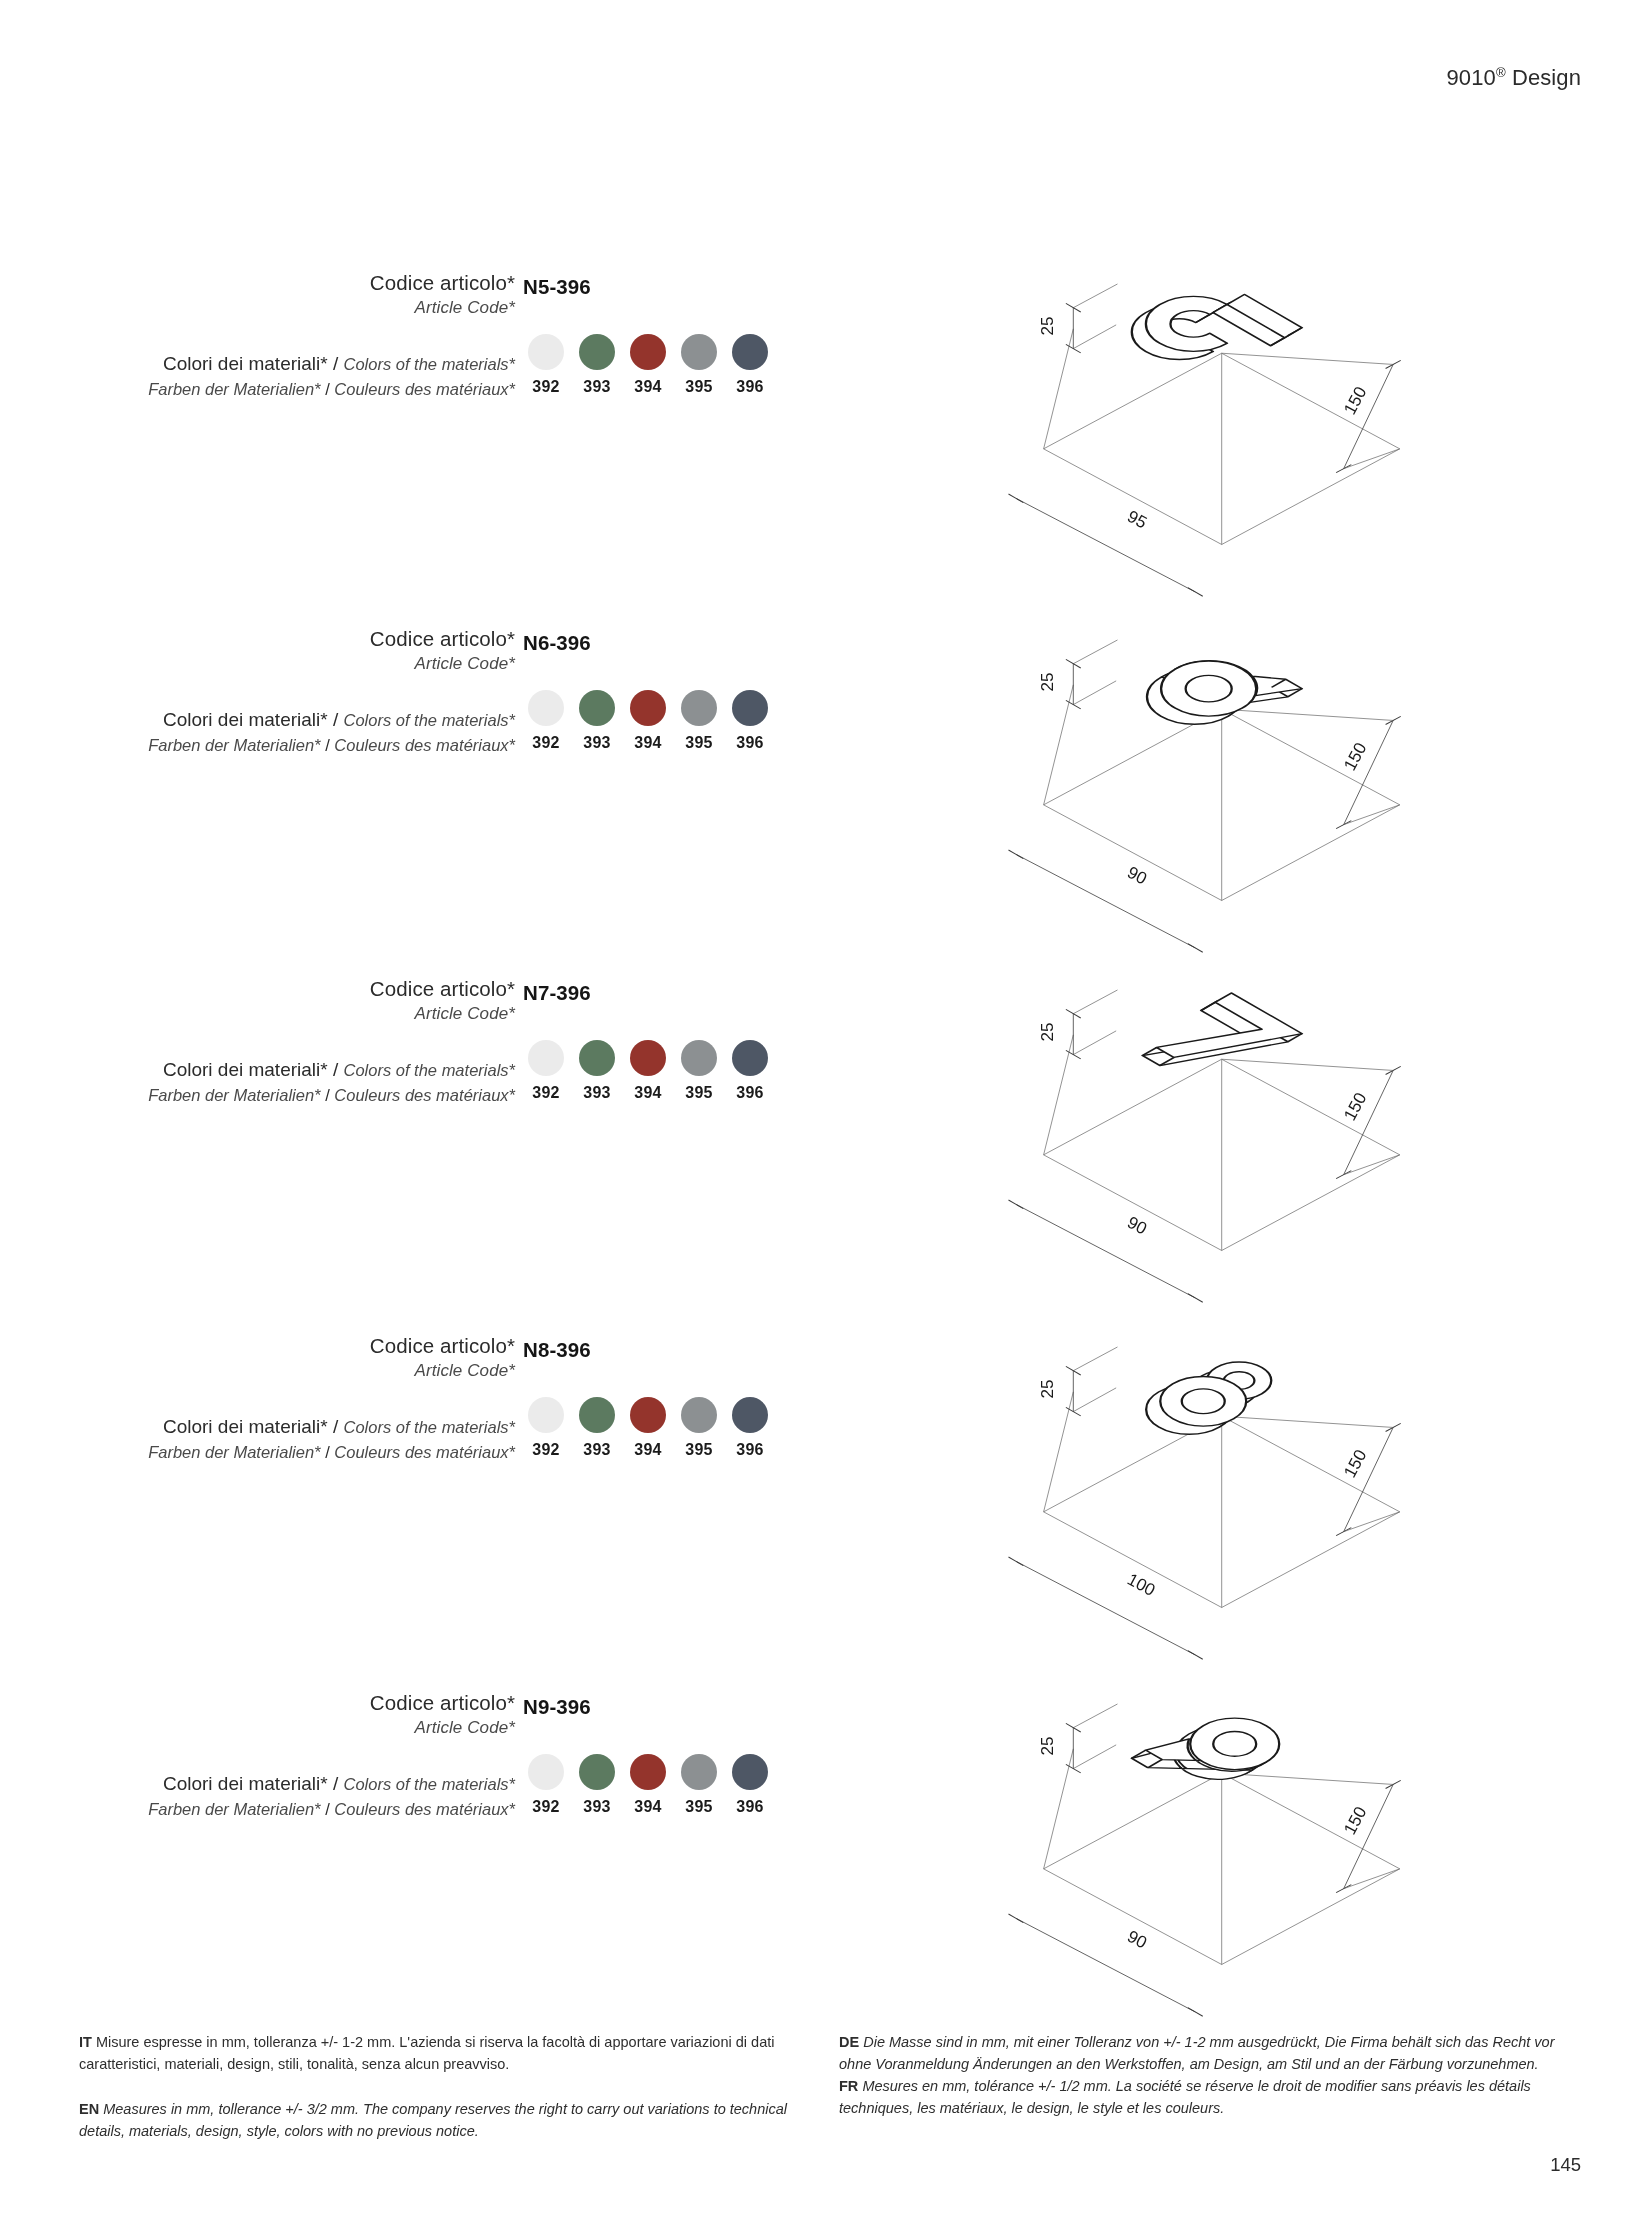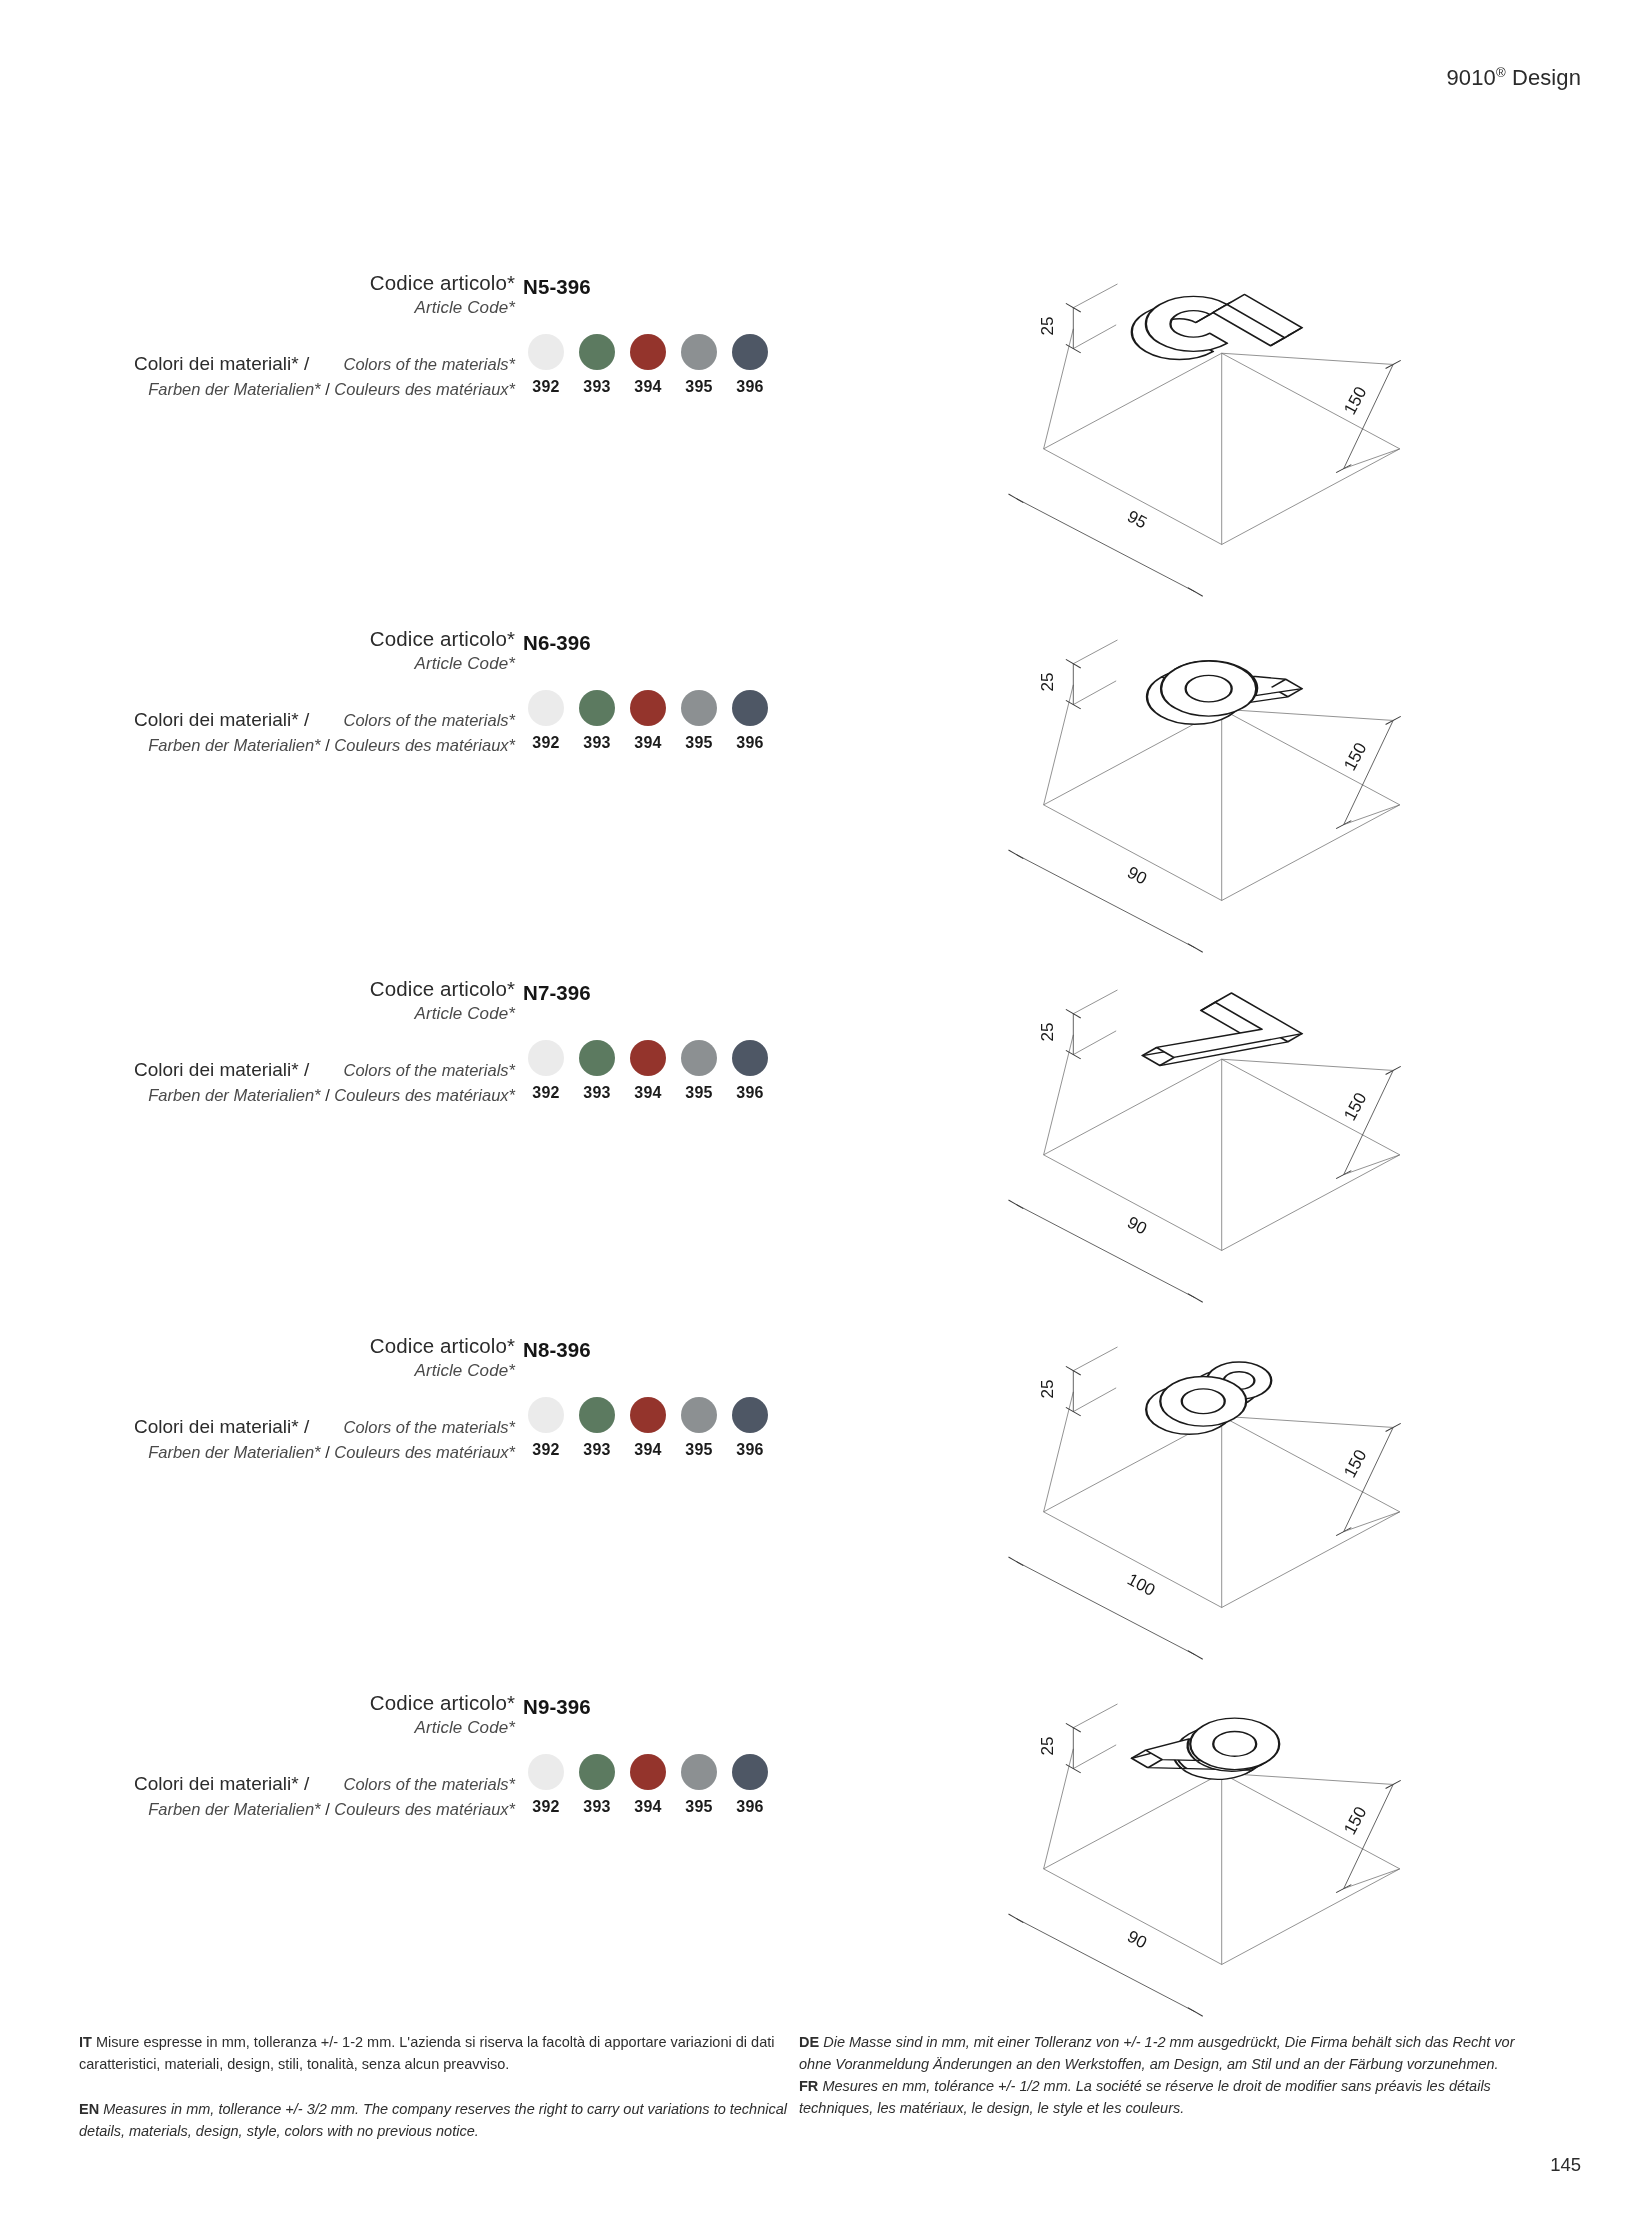--- a/index.html
+++ b/index.html
@@ -40,21 +40,21 @@
     position: absolute; left: 444px; top: 4px; white-space: nowrap;
     letter-spacing: 0.1px;
   }
   .code-sub {
     font-size: 17px; font-style: italic; color: #4a4a4a;
     margin-top: 3.3px; letter-spacing: 0.1px;
   }
 
   .colors-label { margin-top: 33px; line-height: 1.42; }
   .cl-1 { font-size: 19px; color: #2b2b2b; }
-  .cl-1 em { font-size: 16.5px; font-style: italic; color: #4a4a4a; margin-left: 29px; }
+  .cl-1 em { font-size: 16.5px; font-style: italic; color: #4a4a4a; }
   .cl-2 { font-size: 16.5px; font-style: italic; color: #4a4a4a; }
   .slash { color: #2b2b2b; font-style: normal; }
 
   
   .swatches {
     position: absolute; left: 528px; top: 63px;
     display: flex; gap: 15px;
   }
   .swatch { width: 36px; text-align: center; }
   .dot { width: 36px; height: 36px; border-radius: 50%; }
@@ -62,21 +62,21 @@
     margin-top: 8px; font-size: 16px; color: #1b1b1b; font-weight: 700;
     letter-spacing: 0.2px;
   }
 
   
   .drawing { position: absolute; left: 1004px; top: -20px; width: 409px; height: 277px; }
   .drawing svg { width: 100%; height: 100%; overflow: visible; }
 
   
   .footer { position: absolute; left: 79px; top: 2031px; width: 1499px; }
-  .footer-cols { display: flex; }
+  .footer-cols { display: flex; gap: 40px; }
   .fcol { width: 720px; }
   .fnote { font-size: 14.5px; line-height: 1.52; color: #2e2e2e; }
   .fnote + .fnote { margin-top: 22.5px; }
   .fnote.tight + .fnote.tight { margin-top: 0; }
   .fnote b { font-weight: 700; font-style: normal; }
   .fnote i { font-style: italic; }
   .pagenum {
     position: absolute; right: 69px; top: 2154px;
     font-size: 18.5px; color: #2b2b2b;
   }

